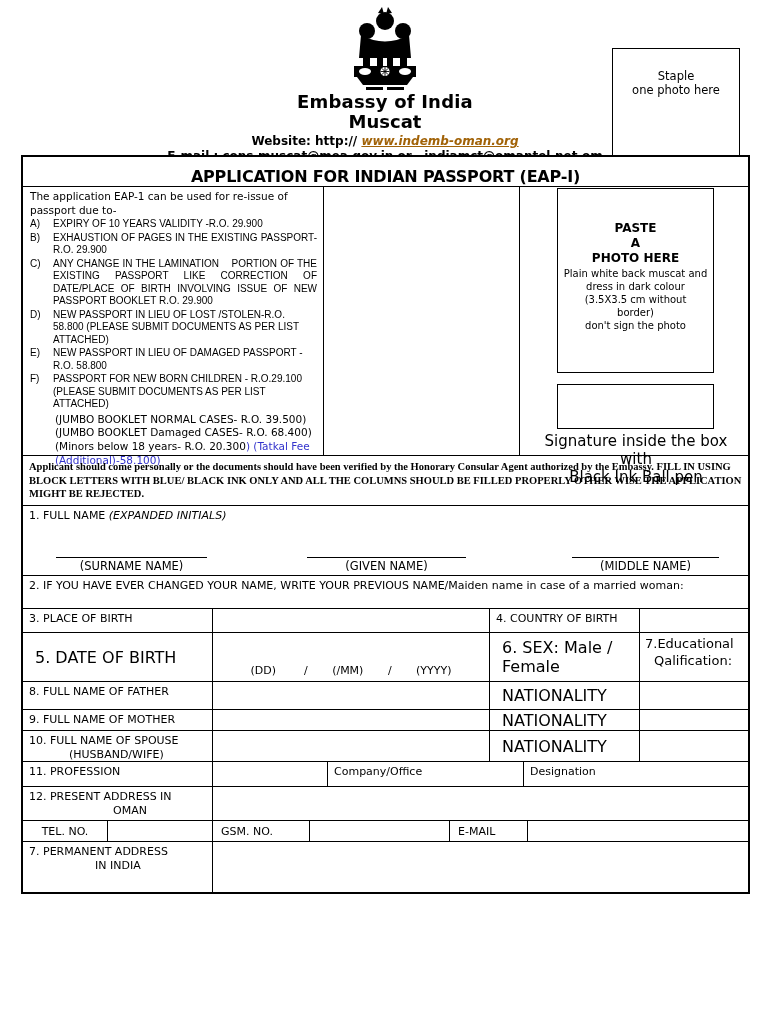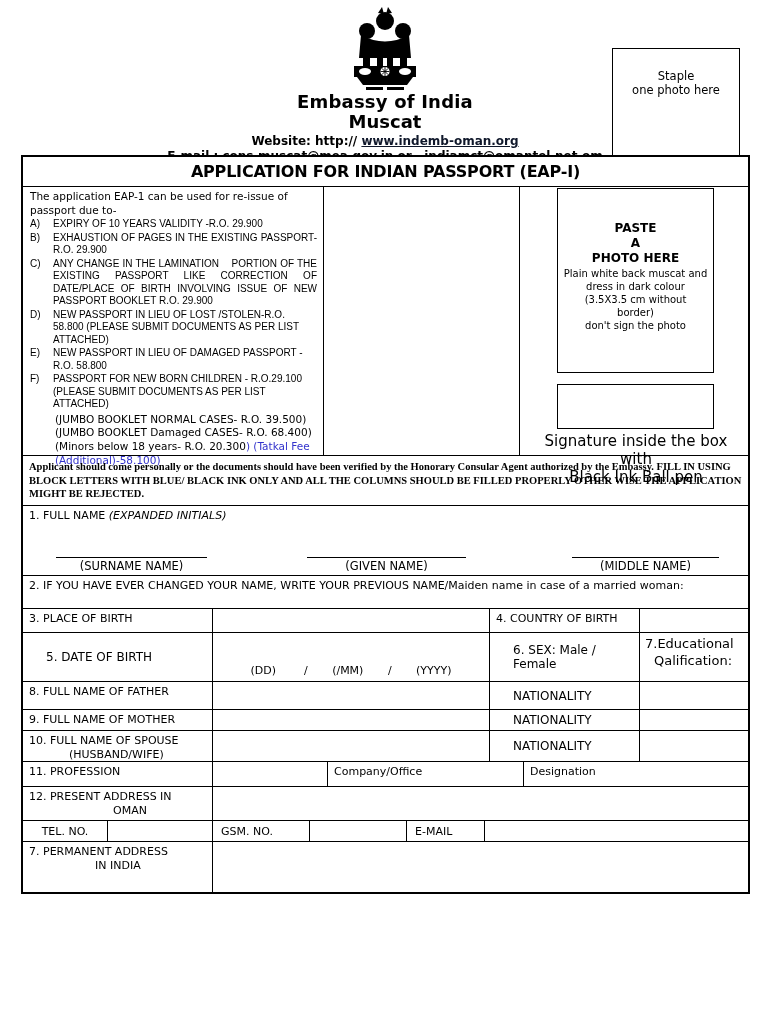--- a/index.html
+++ b/index.html
@@ -27,21 +27,21 @@
   
   .ftable{
     position:absolute;left:21px;top:155px;width:729px;
     border:2px solid #000;box-sizing:border-box;background:#fff;
   }
   .trow{display:flex;border-top:1px solid #000;box-sizing:border-box;position:relative;}
   .trow:first-child{border-top:none;}
   .cell{border-left:1px solid #000;box-sizing:border-box;position:relative;}
   .cell:first-child{border-left:none;}
 
-  .title-row{height:29px;align-items:center;justify-content:center;}
+  .title-row{height:29px;align-items:flex-end;justify-content:center;}
   .form-title{font-size:16px;font-weight:bold;letter-spacing:-0.2px;}
 
   
   .info-row{height:269px;}
   .c-intro{width:300px;padding:3px 6px 3px 7px;}
   .c-mid{width:196px;}
   .c-photo{flex:1;}
   .lead{font-size:10.5px;line-height:1.3;}
   .item{display:flex;font-family:"Liberation Sans",sans-serif;font-size:10px;line-height:1.25;margin-top:1px;}
   .item .lbl{width:23px;flex:none;}
@@ -72,21 +72,21 @@
   .colB{width:277px;}
   .colC{width:150px;}
   .colD{flex:1;}
 
   .r1{height:70px;}
   .name-group{position:absolute;text-align:center;font-size:11.5px;}
   .name-line{border-top:1px solid #000;height:0;margin-bottom:1px;}
   .r2{height:33px;}
   .r3{height:24px;}
   .r5{height:49px;}
-  .vcenter{display:flex;align-items:center;padding-left:23px;font-size:12px;}
+  .vcenter{display:flex;align-items:center;padding-left:12px;font-size:16px;}
   .dd-hint{display:flex;align-items:flex-end;justify-content:center;padding-bottom:4px;font-size:11px;}
   .edu{padding:3px 0 0 5px;font-size:13px;line-height:1.3;}
   .edu .l2{padding-left:9px;}
   .r8{height:28px;}
   .r9{height:21px;}
   .r10{height:31px;}
   .two-line{font-size:11px;padding:3px 0 0 6px;line-height:1.3;}
   .r11{height:25px;}
   .c-blank11{width:115px;}
   .c-co{width:196px;}
@@ -95,21 +95,21 @@
   .indent-india{padding-left:66px;}
   .indent-spouse{padding-left:40px;}
   .rtel{height:21px;}
   .tel-lbl{font-size:11px;display:flex;align-items:center;}
   .tl-c{justify-content:center;}
   .tl-l{padding-left:8px;}
   .w-tel{width:84px;}
   .w-telb{width:105px;}
   .w-gsm{width:97px;}
   .w-gsmb{width:97px;}
-  .w-em{width:78px;}
+  .w-em{width:78px;margin-left:43px;}
   .r13{height:51px;}
 </style>
 </head>
 <body>
 
 <div class="staple-box pre">Staple
 one photo here</div>
 
 <div class="hdr-center">
   <svg class="emblem" width="90" height="84" viewBox="0 0 90 84">
@@ -134,21 +134,21 @@
         <line x1="41.8" y1="62.3" x2="48.2" y2="68.7"></line>
         <line x1="48.2" y1="62.3" x2="41.8" y2="68.7"></line>
       </g>
       <path d="M17 71 L73 71 L67 79 L23 79 Z"></path>
       <rect x="26" y="81" width="17" height="3"></rect>
       <rect x="47" y="81" width="17" height="3"></rect>
     </g>
   </svg>
   <div class="org1">Embassy of India</div>
   <div class="org2">Muscat</div>
-  <div class="webline"><span>Website: http:// </span><a style="color: #0f172a;">www.indemb-oman.org</a></div>
+  <div class="webline"><span>Website: http:// </span><a style="color: #a16207; font-style: italic;">www.indemb-oman.org</a></div>
   <div class="emailline">E-mail : cons.muscat@mea.gov.in or &nbsp; indiamct@omantel.net.om</div>
 </div>
 
 <div class="ftable">
 
   <div class="trow title-row">
     <div class="form-title">APPLICATION FOR INDIAN PASSPORT (EAP-I)</div>
   </div>
 
   <div class="trow info-row">

